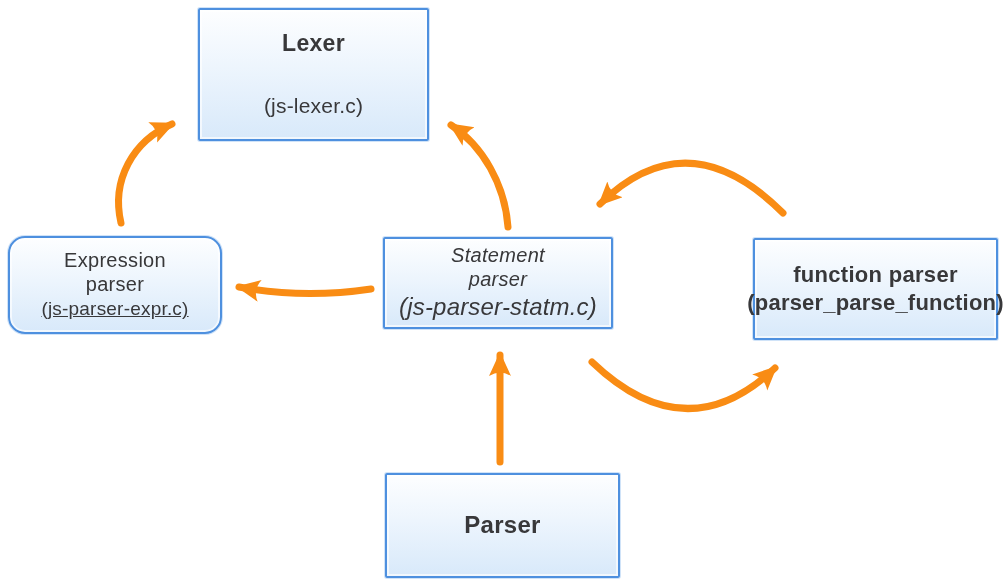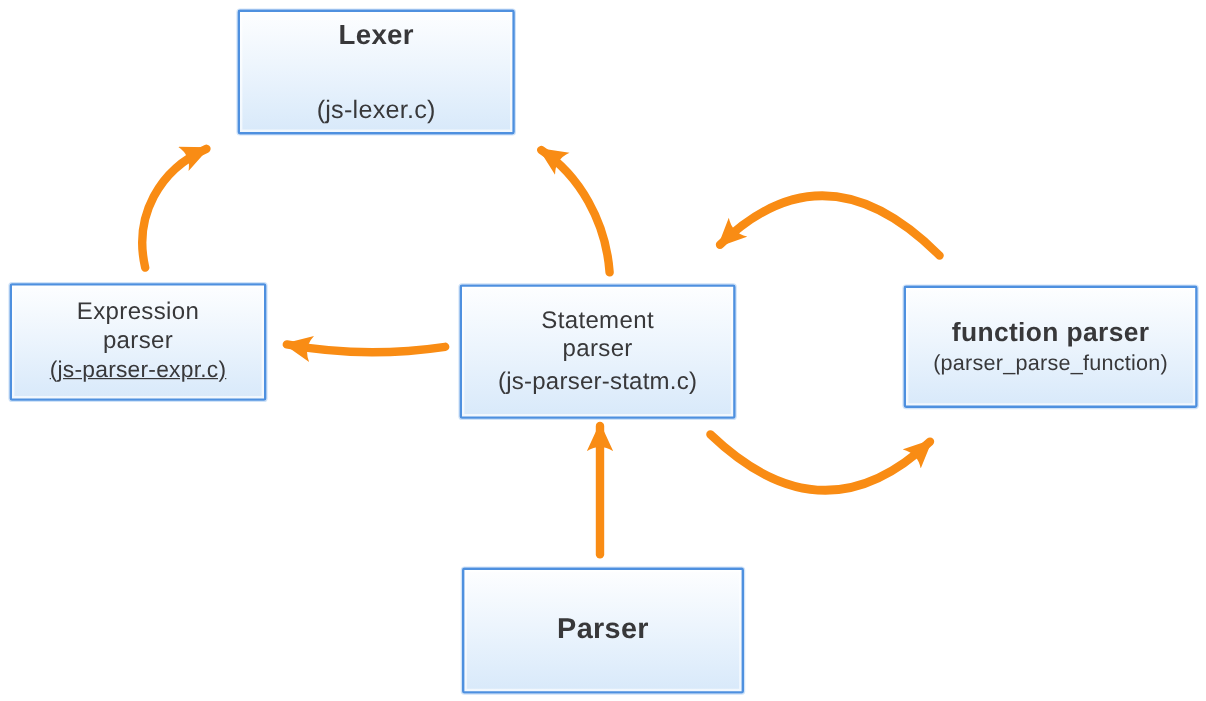--- a/index.html
+++ b/index.html
@@ -41,35 +41,35 @@
     white-space: pre-line;
     line-height: 1.18;
     letter-spacing: 0.3px;
   }
   .node .subtitle {
     line-height: 1.2;
     letter-spacing: 0.2px;
     margin-top: 2px;
   }
   
-  .node-lexer      { left:198px; top:8px;   width:231px; height:104px; }
+  .node-lexer      { left:198px; top:8px;   width:231px; height:133px; }
   .node-lexer .title      { font-size:23px; font-weight:700; }
   .node-lexer .subtitle   { font-size:21px; font-weight:400;margin-top:36px; }
 
-  .node-expression { left:8px;   top:236px; width:214px; height:98px; }
+  .node-expression { left:8px;   top:236px; width:214px; height:98px;border-radius:17px; }
   .node-expression .title    { font-size:20px; font-weight:400; }
   .node-expression .subtitle { font-size:19px; font-weight:400;text-decoration:underline; }
 
-  .node-statement  { left:383px; top:237px; width:230px; height:112px; }
+  .node-statement  { left:383px; top:237px; width:230px; height:92px;font-style:italic; }
   .node-statement .title    { font-size:20px; font-weight:400; }
-  .node-statement .subtitle { font-size:20px; font-weight:400; }
+  .node-statement .subtitle { font-size:24px; font-weight:400; }
 
   .node-function   { left:753px; top:238px; width:245px; height:102px; }
   .node-function .title    { font-size:22px; font-weight:700; }
-  .node-function .subtitle { font-size:18px; font-weight:400; }
+  .node-function .subtitle { font-size:22px; font-weight:700; }
 
   .node-parser     { left:385px; top:473px; width:235px; height:105px; }
   .node-parser .title    { font-size:24px; font-weight:700; }
   .node-parser .subtitle { font-size:18px; font-weight:400; }
 </style>
 </head>
 <body>
 
 <div class="canvas">
 

